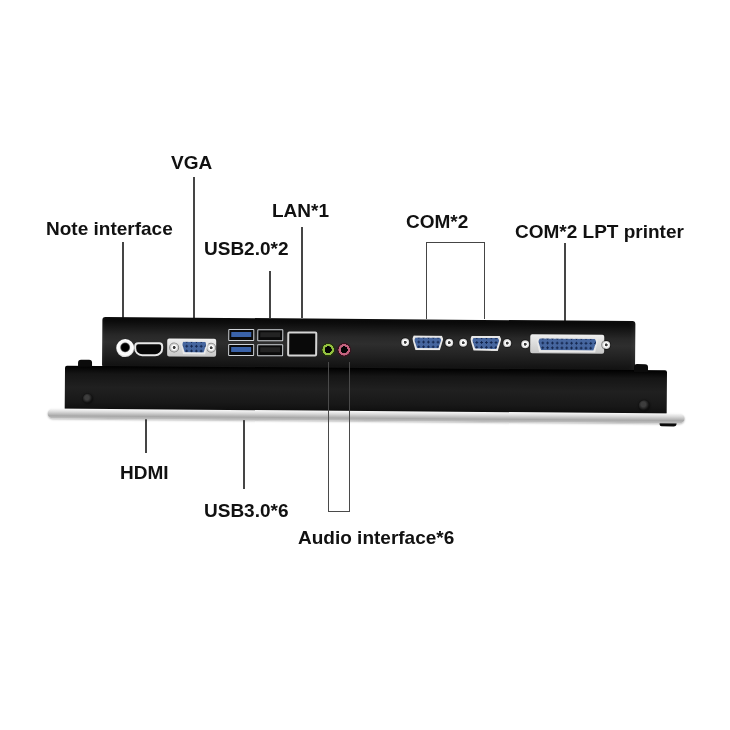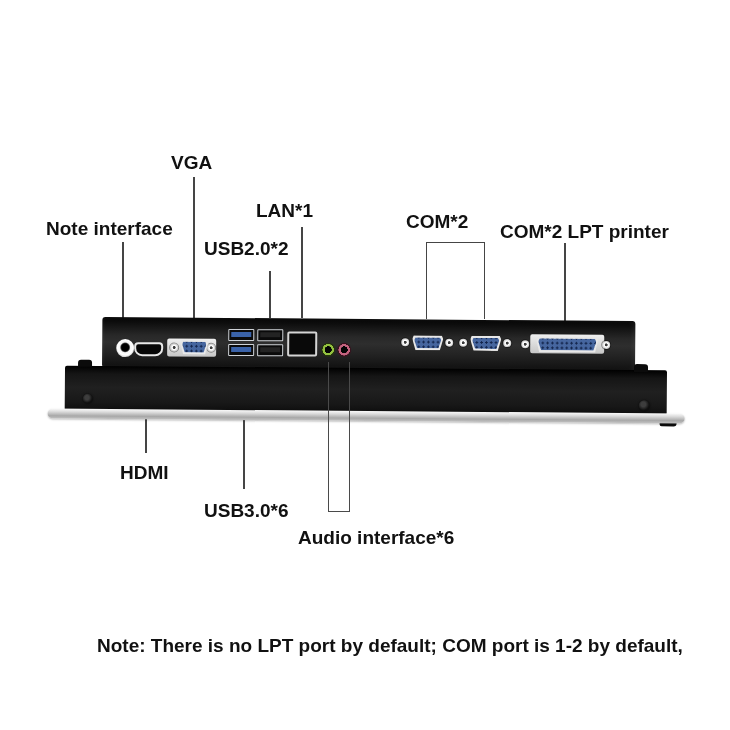--- a/index.html
+++ b/index.html
@@ -66,23 +66,23 @@
   .note{position:absolute;left:97px;top:630px;font-size:19px;font-weight:bold;color:#111;line-height:31px;white-space:nowrap;}
 </style>
 </head>
 <body>
 
 <div id="scene">
 
   <div class="callout" style="left:46px;top:219px;">Note interface</div>
   <div class="callout" style="left:171px;top:153px;">VGA</div>
   <div class="callout" style="left:204px;top:239px;text-align:right;">USB2.0*2</div>
-  <div class="callout" style="left:256px;top:201px;">LAN*1</div>
+  <div class="callout" style="left:272px;top:201px;">LAN*1</div>
   <div class="callout" style="left:406px;top:212px;">COM*2</div>
-  <div class="callout" style="left:500px;top:222px;">COM*2 LPT printer</div>
+  <div class="callout" style="left:515px;top:222px;">COM*2 LPT printer</div>
 
   <div class="callout" style="left:120px;top:463px;">HDMI</div>
   <div class="callout" style="left:204px;top:501px;">USB3.0*6</div>
   <div class="callout" style="left:298px;top:528px;">Audio interface*6</div>
 
   <div class="vline" style="left:122px;top:242px;height:76px;"></div>
   <div class="vline" style="left:193px;top:177px;height:141px;"></div>
   <div class="vline" style="left:269px;top:271px;height:47px;"></div>
   <div class="vline" style="left:301px;top:227px;height:91px;"></div>
   <div class="bracket-down" style="left:426px;top:242px;width:57px;height:76px;"></div>
@@ -159,16 +159,15 @@
       <div class="chassis-screw" style="left:18px;top:28px;width:10px;height:10px;"></div>
       <div class="chassis-screw" style="left:574px;top:30px;width:11px;height:11px;"></div>
     </div>
 
     <div class="tab"></div>
 
     <div class="trim"></div>
   </div>
 
   <div class="note">
-    <div>Note: There is no LPT port by default; COM port is 1-2 by default,</div>
   </div>
 
 </div>
 
 </body></html>

